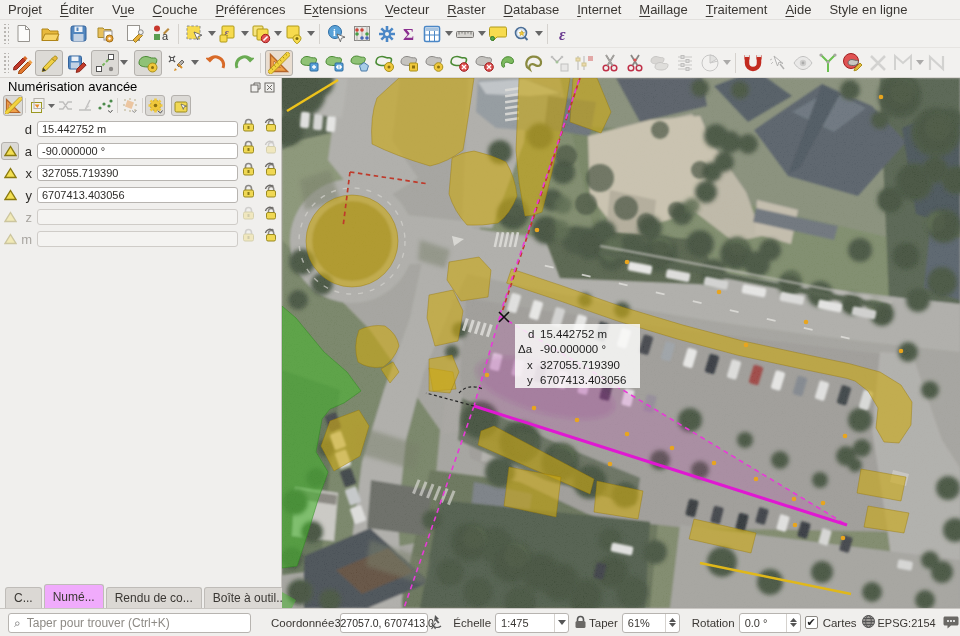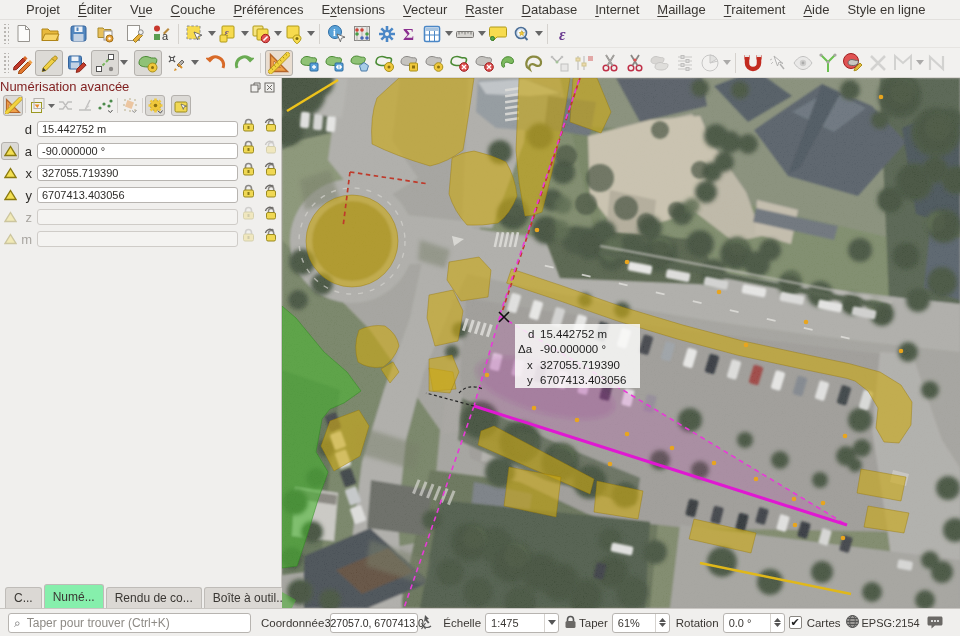--- a/index.html
+++ b/index.html
@@ -16,49 +16,49 @@
 .sep{width:1px;height:20px;background:#d5d2ce;margin:0 4px}
 .tbtn{width:28px;height:26px;display:flex;align-items:center;justify-content:center;flex:0 0 auto;border-radius:3px}
 .tbtn.on{background:#dcdad6;border:1px solid #b4b1ad}
 .tbtn.on.or{background:#e9ddd0}
 .drop{width:10px;height:26px;display:flex;align-items:center;justify-content:center;flex:0 0 auto}
 .drop svg{display:block}
 
 #main{display:flex;height:530px}
 #panel{width:282px;height:530px;background:#f0efed;position:relative;border-right:1px solid #c9c6c2}
 #map{width:678px;height:530px;position:relative}
-#ptitle{height:17px;font-size:13px;display:flex;align-items:center;color:#7f1d1d}
+#ptitle{height:17px;font-size:13px;padding-left:8px;display:flex;align-items:center;color:#000000}
 #ptools{display:flex;align-items:center;height:21px;padding-left:3px}
 .prow{display:flex;align-items:center;height:22px;position:relative}
 .prow .dicon{width:20px;display:flex;justify-content:center}
 .prow .lab{width:12px;text-align:right;font-size:13px;margin-right:5px;color:#2f2d2a}
 .prow .lab.off{color:#a8a5a0}
 .prow input{width:201px;height:16px;border:1px solid #b7b4b0;border-radius:3px;background:#fff;font-family:"Liberation Sans",sans-serif;font-size:11px;padding:0 4px;color:#2e2c29}
 .prow input:disabled{background:#f4f3f1;border-color:#cfccc8}
 .locks{position:absolute;right:0;top:0;display:flex;gap:8px;padding-right:3px}
 .pb{width:20px;height:21px;display:inline-flex;align-items:center;justify-content:center;border-radius:3px;margin:0}
 .pb.on{background:#dcdad6;border:1px solid #b4b1ad}
 .pdrop{width:7px;display:inline-flex;justify-content:center}
 .psep{width:1px;height:15px;background:#d5d2ce;margin:0 2px}
 
 #tabs{position:absolute;left:0;bottom:0;width:282px;height:25px;display:flex;align-items:flex-end;font-size:12px;color:#3a3733}
 .tab{background:#dbd8d4;border:1px solid #bfbcb8;border-bottom:none;border-radius:3px 3px 0 0;padding:3px 8px 4px;margin-right:2px;height:21px;white-space:nowrap}
-.tab.act{background:#86efac;height:24px;padding-top:5px}
+.tab.act{background:#f0abfc;height:24px;padding-top:5px}
 
 #statusbar{height:28px;background:#f0efed;border-top:1px solid #c9c6c2;display:flex;align-items:center;font-size:11.5px;color:#3a3733;white-space:nowrap;overflow:hidden}
 #statusbar .sinput{height:20px;flex:0 0 auto;border:1px solid #b7b4b0;border-radius:3px;background:#fff;font-size:11px;color:#2e2c29;display:flex;align-items:center;padding:0 5px}
 .spin{display:flex;align-items:stretch;flex:0 0 auto;height:20px;border:1px solid #b7b4b0;border-radius:3px;background:#fff}
 .spin .val{padding:0 5px;display:flex;align-items:center;font-size:11px}
 .spin .arr{width:14px;border-left:1px solid #d6d3cf;display:flex;flex-direction:column;align-items:center;justify-content:center;gap:1px}
 .lbl{margin:0 4px 0 6px;white-space:nowrap;flex:0 0 auto}
 </style></head>
 <body>
 <div id="app">
   <div id="menubar">
-    <span style="padding-left:26px">Pro<u>j</u>et</span>
+    <span style="padding-left:8px">Pro<u>j</u>et</span>
       <span><u>É</u>diter</span>
       <span>V<u>u</u>e</span>
       <span><u>C</u>ouche</span>
       <span><u>P</u>références</span>
       <span>E<u>x</u>tensions</span>
       <span><u>V</u>ecteur</span>
       <span><u>R</u>aster</span>
       <span><u>D</u>atabase</span>
       <span><u>I</u>nternet</span>
       <span><u>M</u>aillage</span>
@@ -1149,21 +1149,21 @@
             <text x="540" y="353">-90.000000 °</text>
 <text x="527" y="369">x</text>
             <text x="540" y="369">327055.719390</text>
 <text x="527" y="384">y</text>
             <text x="540" y="384">6707413.403056</text>
 </g>
 </svg></div>
   </div>
   <div id="statusbar">
     <div class="sinput" style="width:243px;margin-left:8px;color:#8d8a85;font-size:12px"><span style="margin-right:6px;color:#777">⌕</span>Taper pour trouver (Ctrl+K)</div>
-    <span class="lbl" style="margin-left:10px;margin-right:6px">Coordonnée</span>
+    <span class="lbl" style="margin-left:20px;margin-right:6px">Coordonnée</span>
     <div class="sinput" style="width:88px;justify-content:center;white-space:nowrap;font-size:10.5px;padding:0 1px">327057.0, 6707413.0</div>
     <span style="margin:0 2px"><svg width="15" height="16">
           <path d="M5 1l4 4-2 .5 2.5 3-1.5 1-2.5-3L4 8z" fill="#555"></path>
           <path d="M3 12c2 2 6 2 8 0" fill="none" stroke="#555" stroke-width="1.2"></path>
           <path d="M1.5 9l4 6M5.5 9l-4 6" stroke="#555" stroke-width="1.1"></path>
         </svg></span>
     <span class="lbl">Échelle</span>
     <div class="spin" style="width:74px">
         <div class="val" style="flex:1">1:475</div>
         <div class="arr">
@@ -1181,21 +1181,21 @@
         <div class="val" style="flex:1">61%</div>
         <div class="arr">
           <svg width="7" height="4">
             <path d="M0 4h7l-3.5-4z" fill="#555"></path>
           </svg>
           <svg width="7" height="4">
             <path d="M0 0h7l-3.5 4z" fill="#555"></path>
           </svg>
         </div>
       </div>
-    <span class="lbl" style="margin-left:6px">Rotation</span>
+    <span class="lbl" style="margin-left:12px">Rotation</span>
     <div class="spin" style="width:62px">
         <div class="val" style="flex:1">0.0 °</div>
         <div class="arr">
           <svg width="7" height="4">
             <path d="M0 4h7l-3.5-4z" fill="#555"></path>
           </svg>
           <svg width="7" height="4">
             <path d="M0 0h7l-3.5 4z" fill="#555"></path>
           </svg>
         </div>

